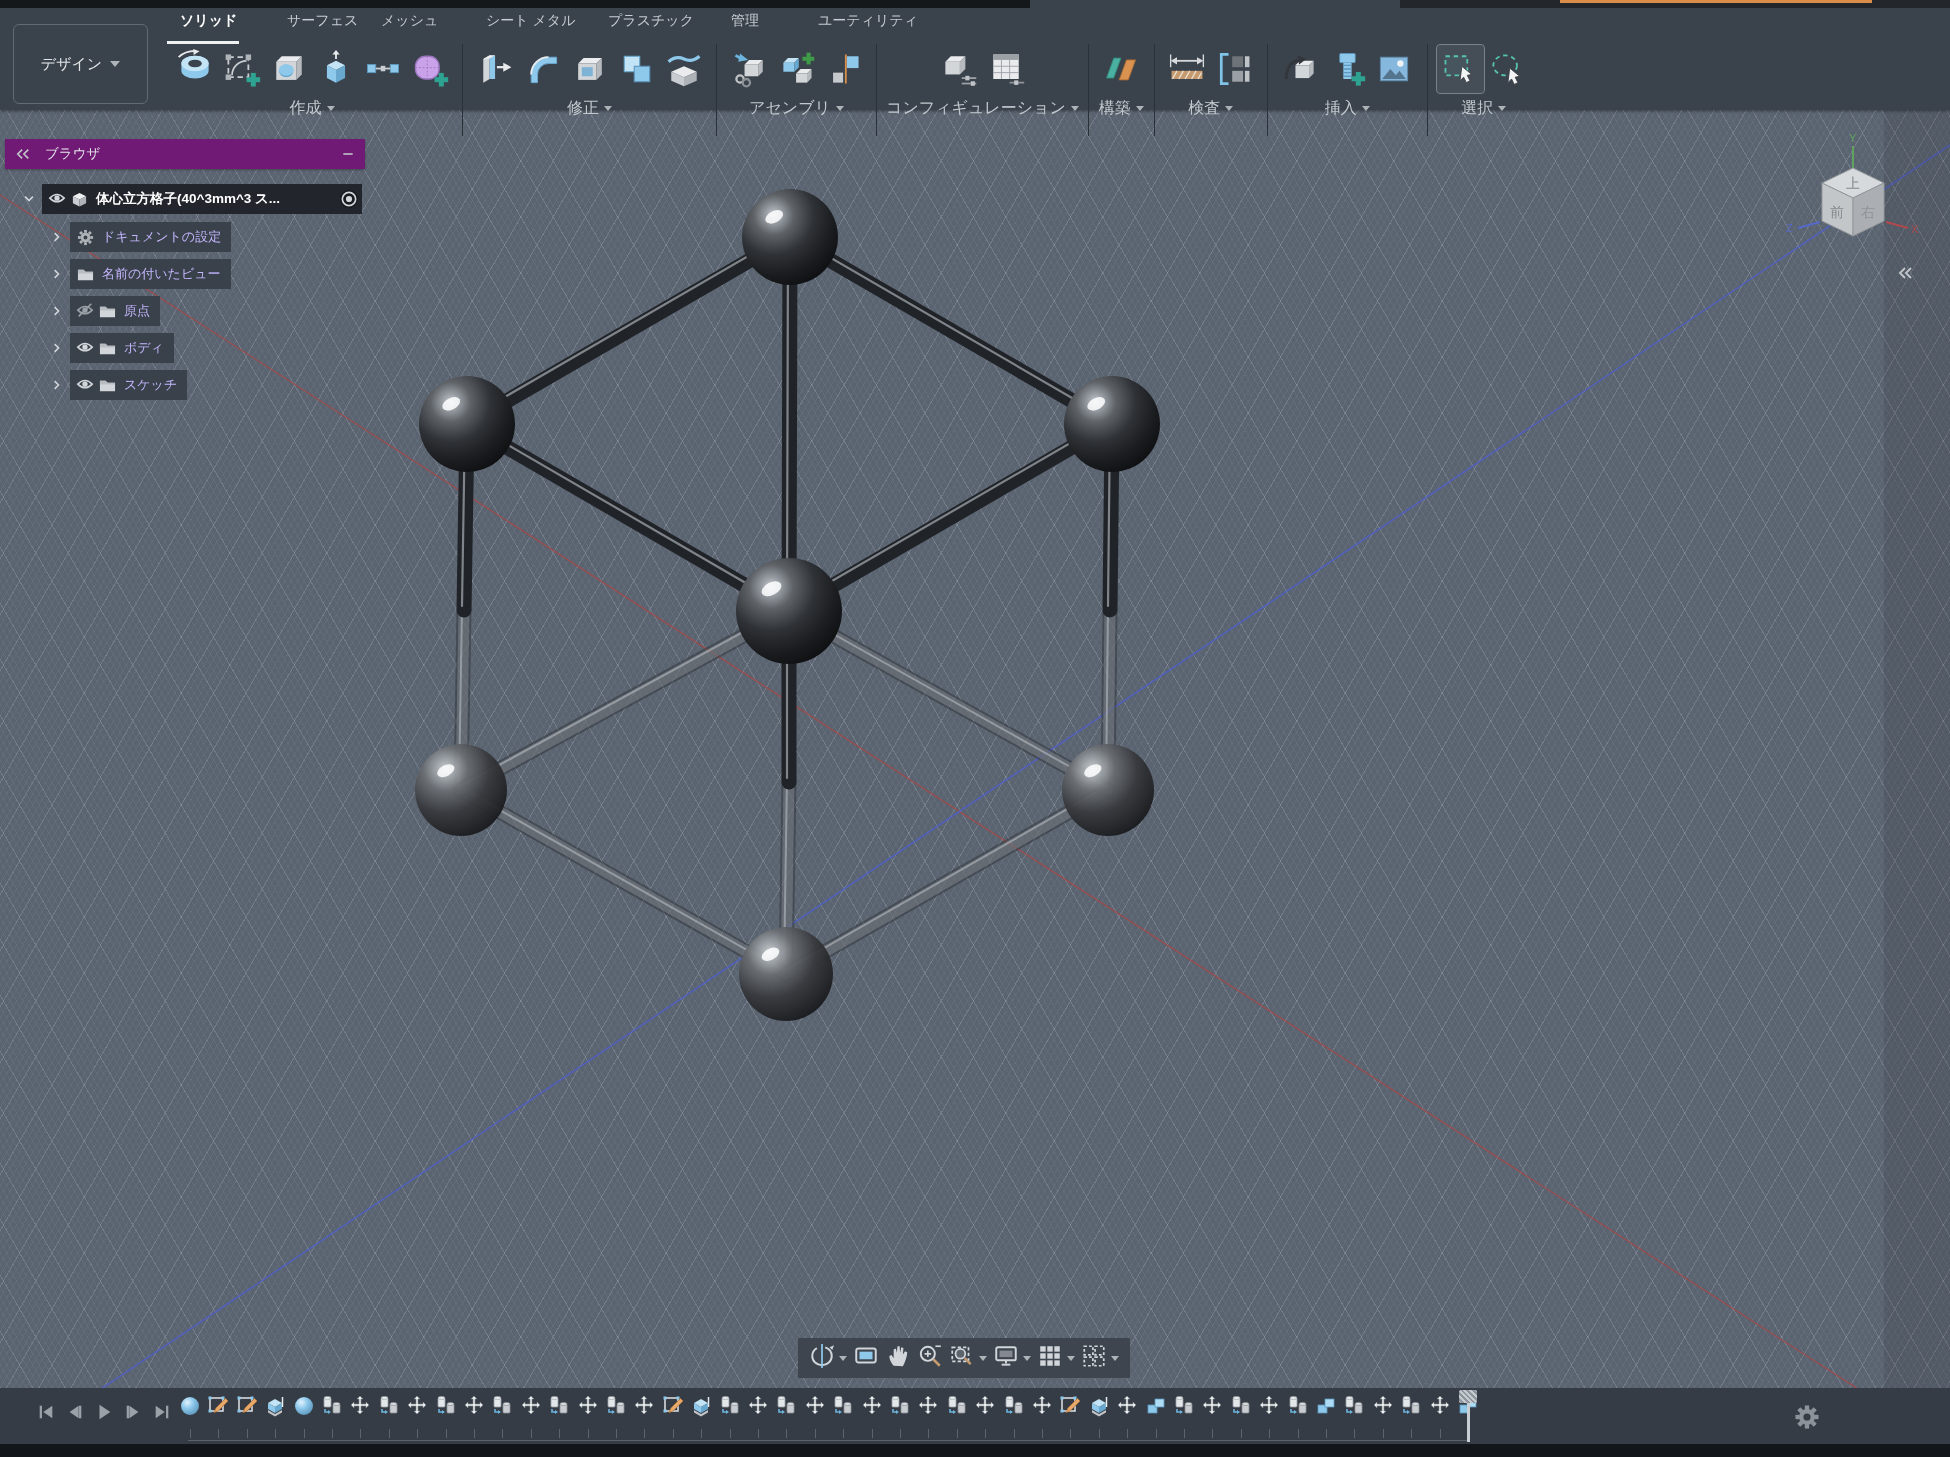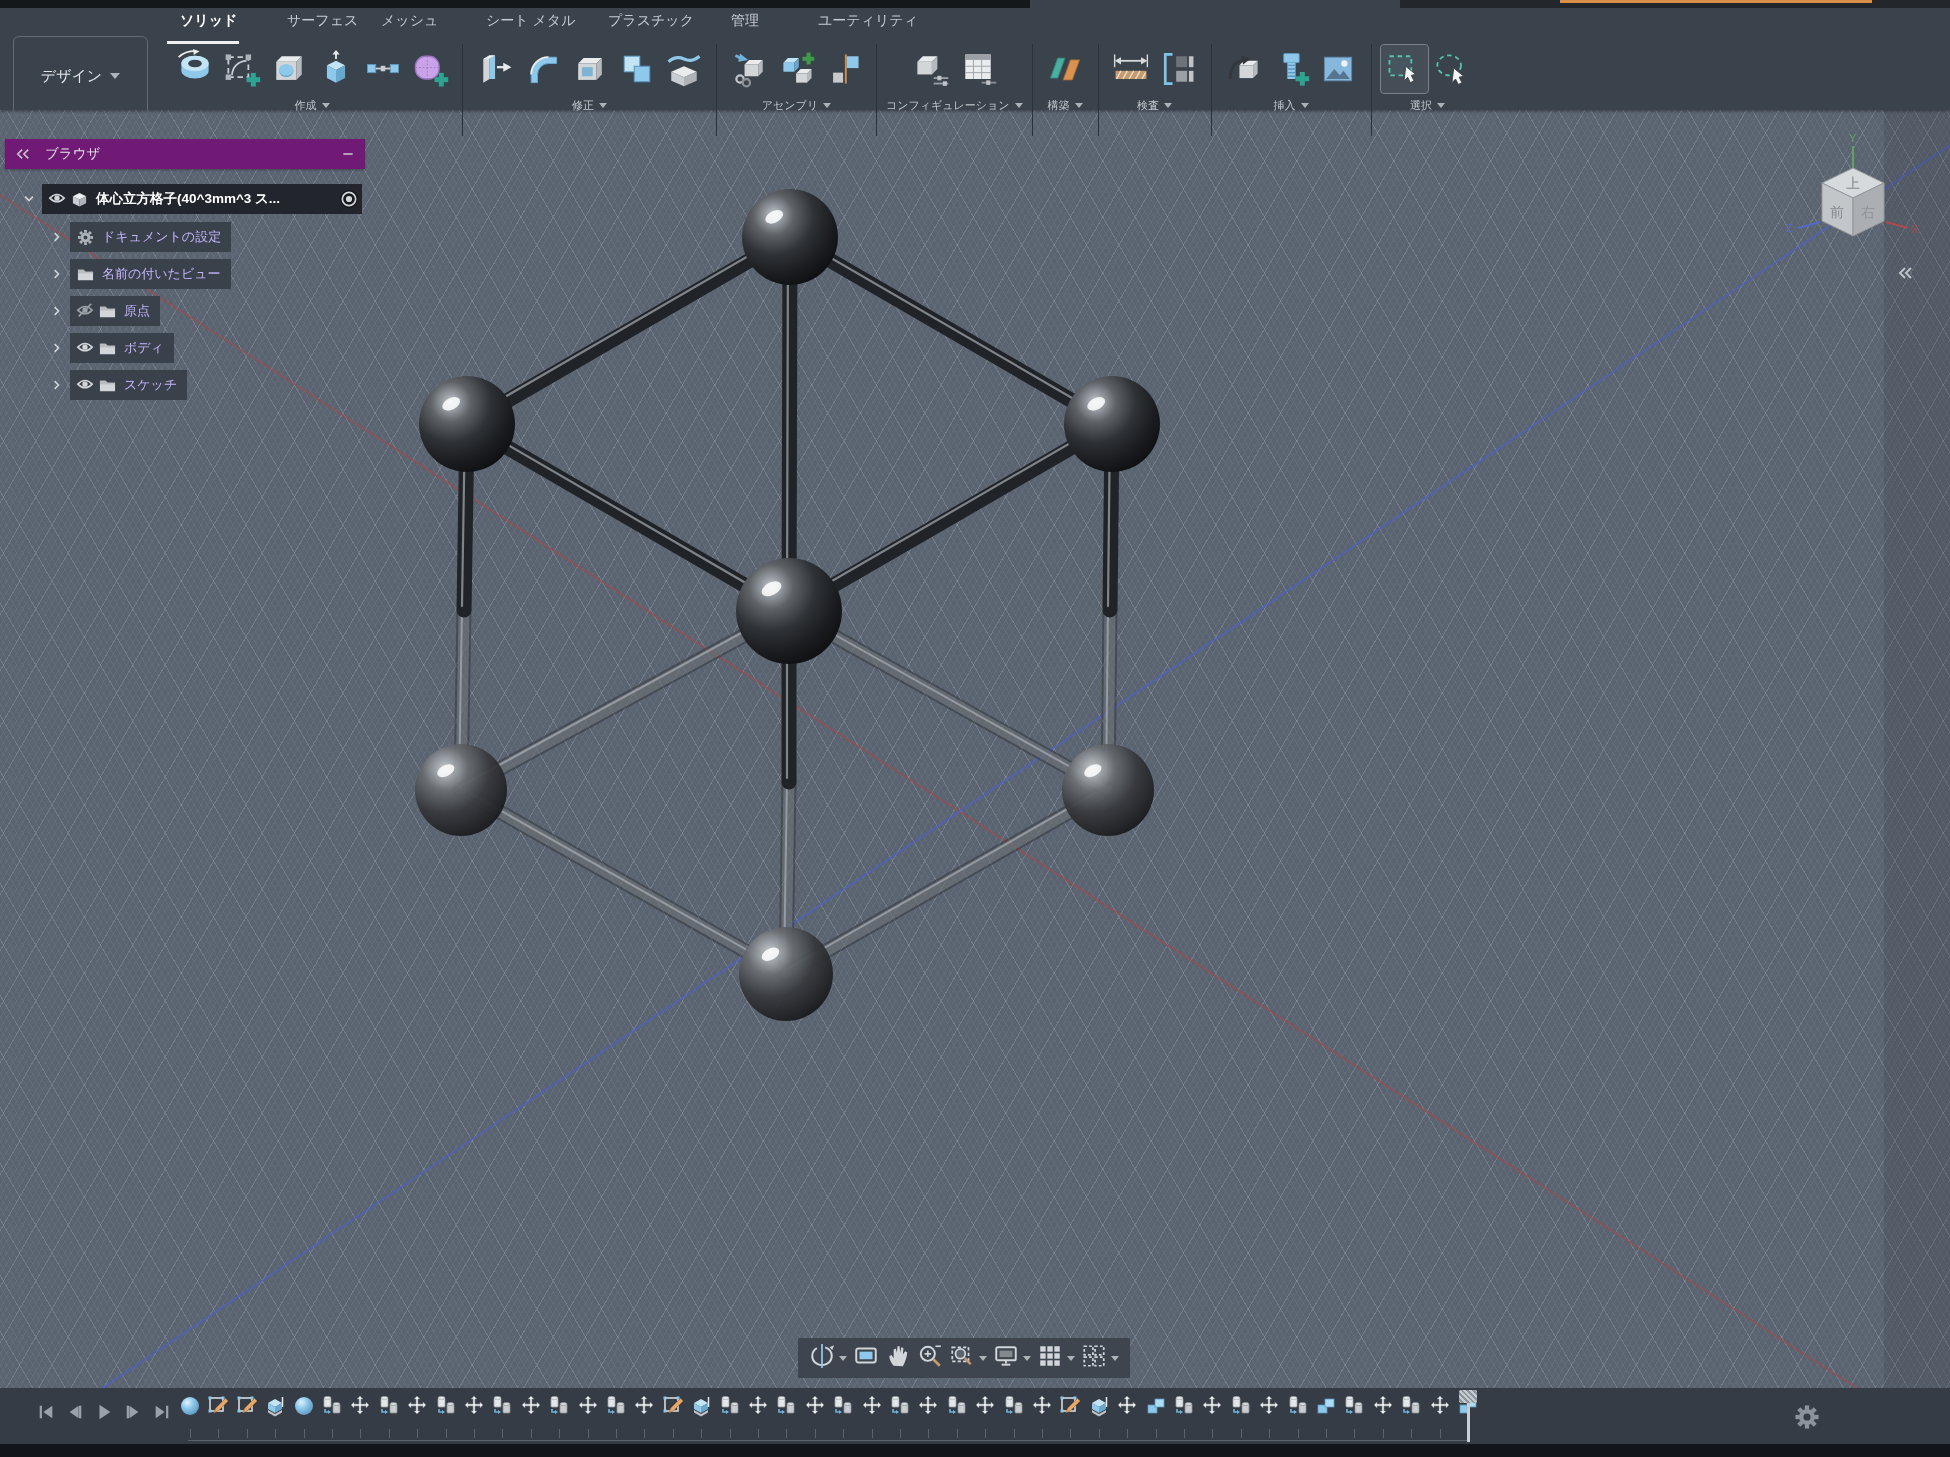--- a/index.html
+++ b/index.html
@@ -7,36 +7,36 @@
        font-family:"Liberation Sans","DejaVu Sans",sans-serif;
        -webkit-font-smoothing:antialiased;color:#d7dadd;}
   
   .titlebar{position:absolute;left:0;top:0;width:1950px;height:8px;background:#15181b;z-index:9;}
   .titlebar .seg-mid{position:absolute;left:1030px;top:0;width:370px;height:8px;background:#3a424b;}
   .titlebar .seg-right{position:absolute;left:1400px;top:0;width:550px;height:8px;background:#23272b;}
   .titlebar .accent{position:absolute;left:1560px;top:0;width:312px;height:3px;}
   
   .ribbon{position:absolute;left:0;top:8px;width:1950px;height:102px;background:#3a424b;z-index:8;
           box-shadow:0 1px 3px rgba(0,0,0,.4);}
-  .design-btn{position:absolute;left:13px;top:28px;width:133px;height:78px;border:1px solid #636a73;
+  .design-btn{position:absolute;left:13px;top:16px;width:133px;height:78px;border:1px solid #636a73;
               border-radius:6px;display:flex;align-items:center;justify-content:center;gap:8px;
               font-size:15px;color:#e2e5e8;cursor:default;}
   .caret{width:0;height:0;border-left:5px solid transparent;border-right:5px solid transparent;
          border-top:6px solid #aeb3b8;display:inline-block;}
   .tabs{position:absolute;left:0;top:2px;height:26px;width:100%;}
   .tab{position:absolute;top:2px;font-size:14px;color:#c6ccd2;white-space:nowrap;cursor:default;}
   .tab.active{color:#ffffff;font-weight:bold;}
   .tab-underline{position:absolute;left:167px;top:33px;width:72px;height:3px;background:#eef0f2;}
   .groups{position:absolute;left:163px;top:36px;display:flex;align-items:flex-start;}
   .group{display:flex;flex-direction:column;align-items:center;padding:0 8px;}
   .gicons{display:flex;align-items:center;height:50px;}
   .tbtn{width:47px;height:48px;display:flex;align-items:center;justify-content:center;border-radius:3px;}
   .tbtn.active-tool{background:#454d57;outline:1px solid #79818b;}
   .tbtn svg{display:block;}
-  .glabel{margin-top:4px;font-size:11px;color:#c3c9cf;white-space:nowrap;display:flex;align-items:center;gap:5px;}
+  .glabel{margin-top:4px;font-size:16px;color:#c3c9cf;white-space:nowrap;display:flex;align-items:center;gap:5px;}
   .glabel .caret{border-left-width:4px;border-right-width:4px;border-top-width:5px;}
   .gdivider{width:1px;height:92px;background:#2b3138;margin:0 1px;align-self:flex-start;}
   
   .viewport{position:absolute;left:0;top:110px;width:1950px;height:1278px;overflow:hidden;
     background-color:#5a6370;
     background-image:
       repeating-linear-gradient(60deg,  rgba(225,232,240,.13) 0 1px, transparent 1px 28px),
       repeating-linear-gradient(120deg, rgba(225,232,240,.13) 0 1px, transparent 1px 28px),
       repeating-linear-gradient(60deg,  rgba(225,232,240,.05) 0 1px, transparent 1px 5.6px),
       repeating-linear-gradient(120deg, rgba(225,232,240,.05) 0 1px, transparent 1px 5.6px);

